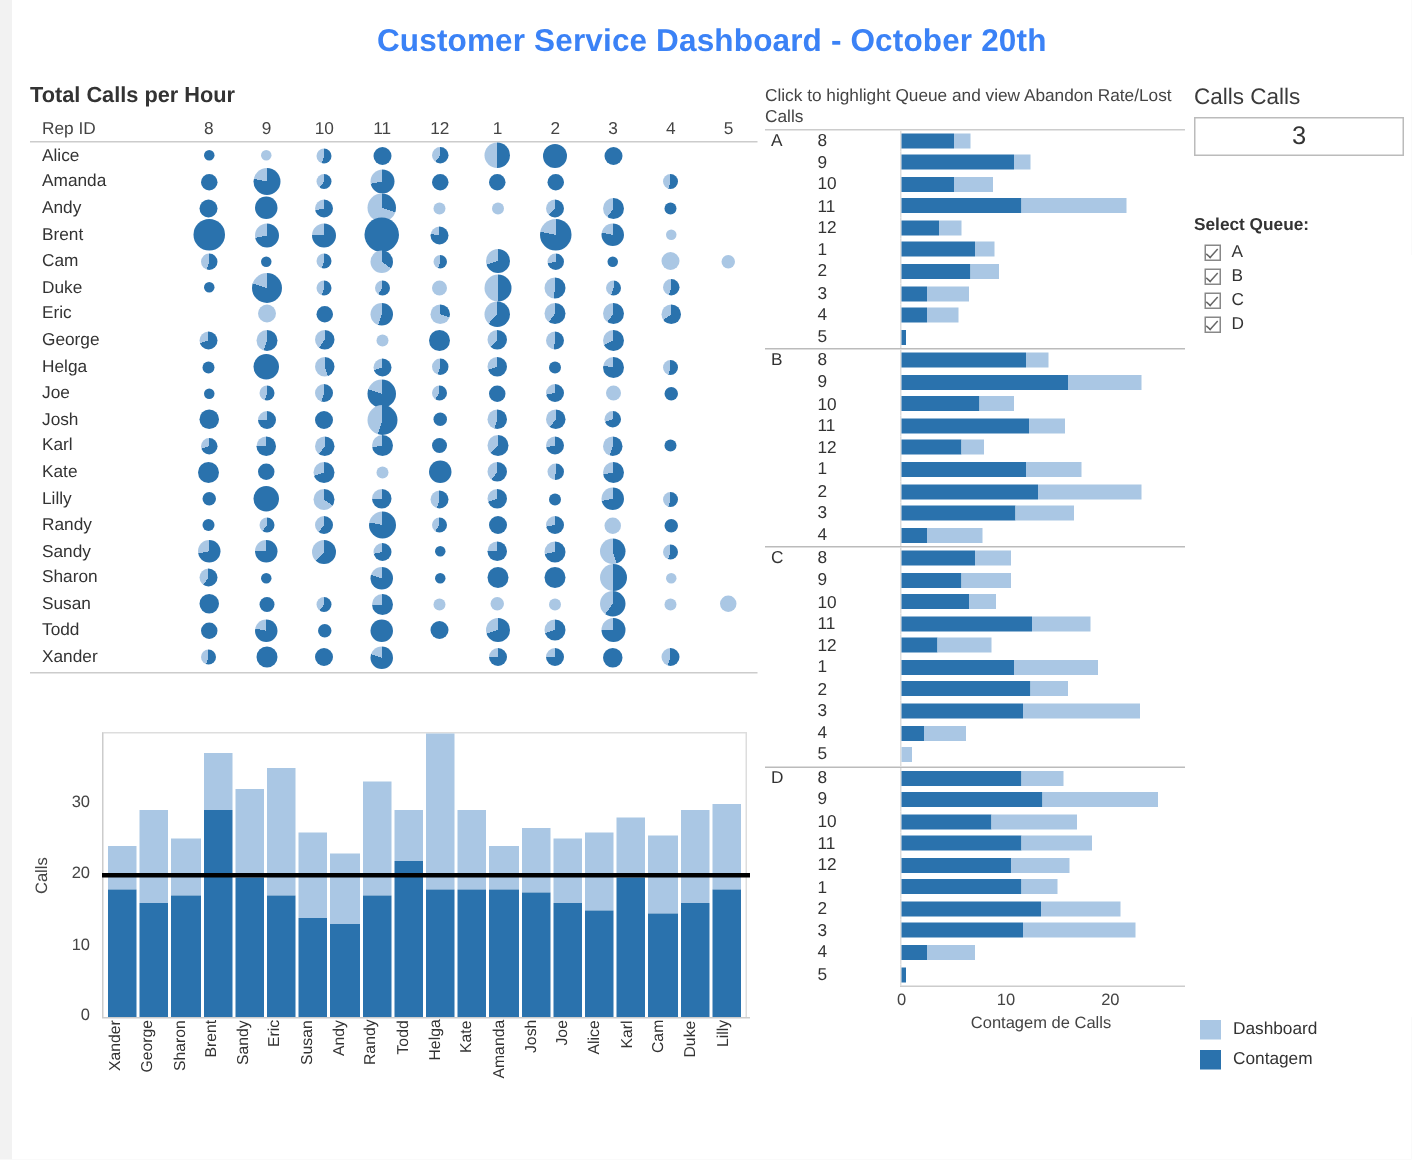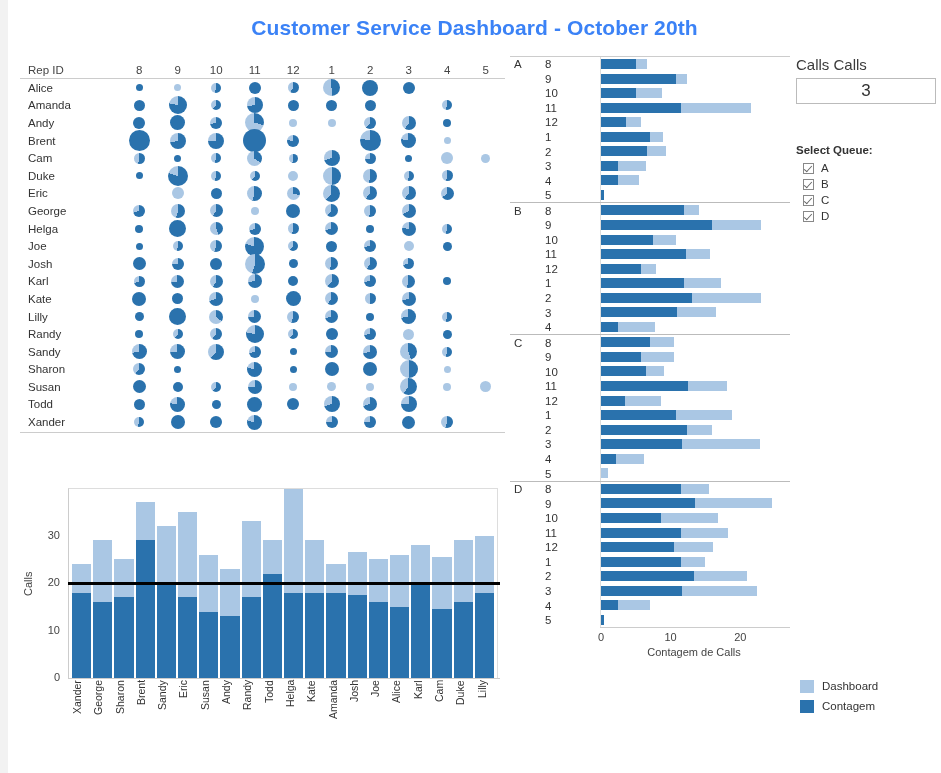--- a/index.html
+++ b/index.html
@@ -293,20 +293,21 @@
   .lg-tx { font-size: 11.5px; color: #333; }
 </style>
 </head>
 <body>
 
 <div id="dashboard">
 
   <div id="title">Customer Service Dashboard - October 20th</div>
 
   <div id="bubble-panel">
+    <div class="panel-title">Total Calls per Hour</div>
     <div id="bubble-head-row">
       <div class="repid-cell">Rep ID</div>
       <div id="hour-heads" style="display:flex;flex:1;">
           <div class="hour-head">8</div>
           <div class="hour-head">9</div>
           <div class="hour-head">10</div>
           <div class="hour-head">11</div>
           <div class="hour-head">12</div>
           <div class="hour-head">1</div>
           <div class="hour-head">2</div>
@@ -1094,20 +1095,21 @@
           <div class="bl">Alice</div>
           <div class="bl">Karl</div>
           <div class="bl">Cam</div>
           <div class="bl">Duke</div>
           <div class="bl">Lilly</div>
         </div>
     </div>
   </div>
 
   <div id="queue-panel">
+    <div class="panel-sub">Click to highlight Queue and view Abandon Rate/Lost Calls</div>
     <div id="queue-body">
         <div class="qgroup">
           <div class="qrow">
             <div class="q-label">A</div>
             <div class="q-hour">8</div>
             <div class="q-bar-area">
               <div class="q-bar">
                 <div class="q-out" style="width: 34.8148px;"></div>
                 <div class="q-in" style="width: 11.1407px;"></div>
               </div>

